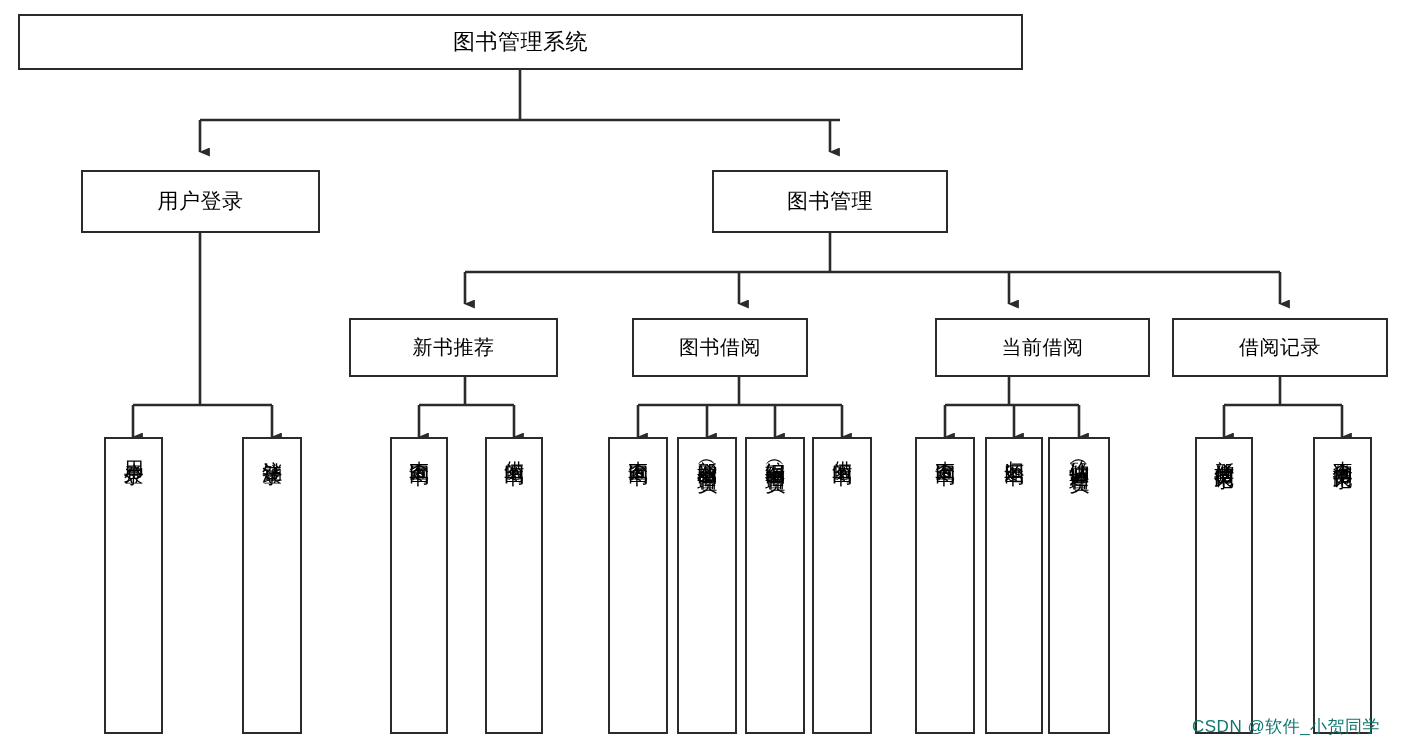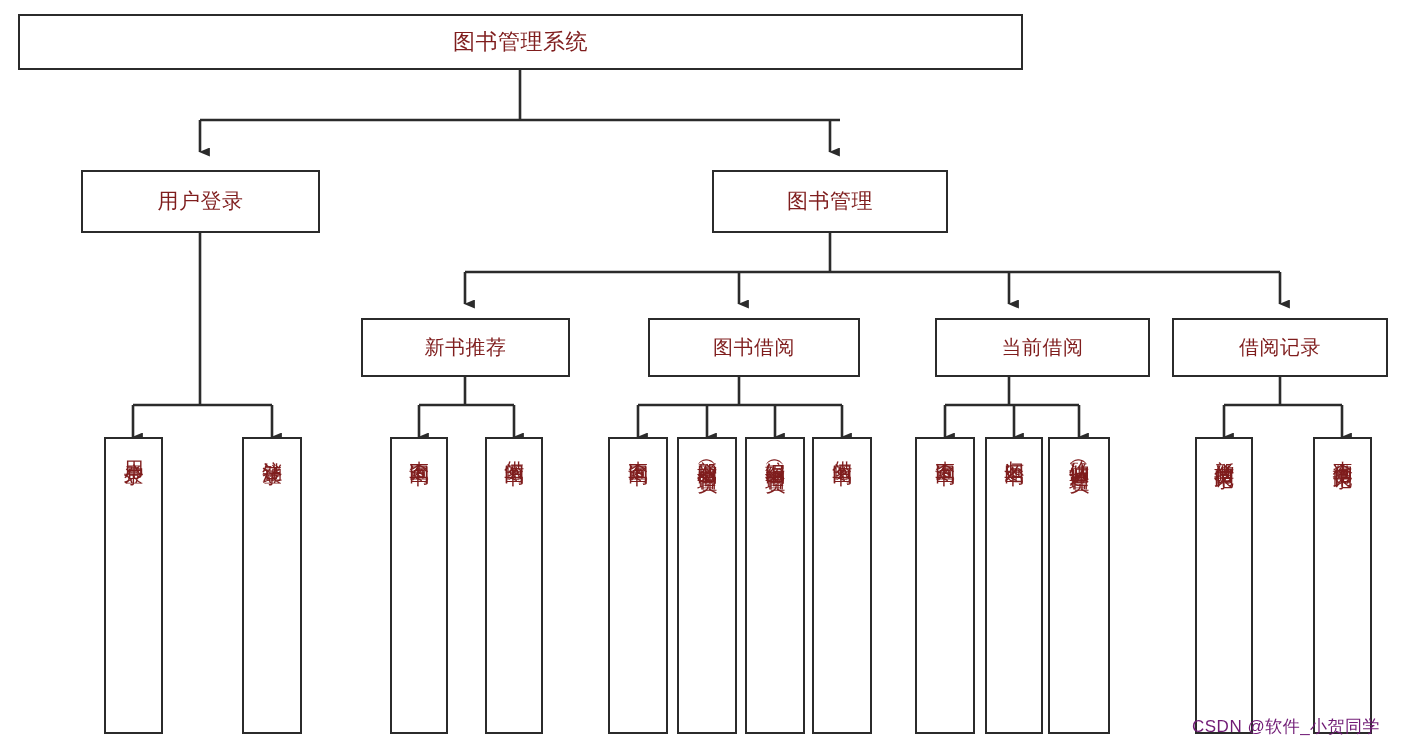--- a/index.html
+++ b/index.html
@@ -27,21 +27,21 @@
     pointer-events: none;
   }
   .node {
     position: absolute;
     box-sizing: border-box;
     border: 2px solid #2b2b2b;
     background: #ffffff;
     display: flex;
     align-items: center;
     justify-content: center;
-    color: #7f1d1d;
+    color: #000000;
     z-index: 2;
   }
   .node .label {
     font-size: 21px;
     line-height: 1.05;
     letter-spacing: 0.5px;
     white-space: nowrap;
   }
   .node.root .label { font-size: 22px; }
   .node.lvl2 .label { font-size: 21px; }
@@ -55,21 +55,21 @@
     writing-mode: vertical-rl;
     text-orientation: upright;
     font-size: 20px;
     line-height: 1.08;
     letter-spacing: 2px;
     white-space: normal;
     max-height: 290px;
   }
   .watermark {
     position: absolute;
-    color: #701a75;
+    color: #0f766e;
     font-size: 17px;
     letter-spacing: 0.5px;
     white-space: nowrap;
     z-index: 5;
     user-select: none;
   }
 </style>
 </head>
 <body>
 
@@ -129,24 +129,24 @@
     <span class="label">图书管理系统</span>
   </div>
 
   <div class="node lvl2" style="left:81px; top:170px; width:239px; height:63px;">
     <span class="label">用户登录</span>
   </div>
   <div class="node lvl2" style="left:712px; top:170px; width:236px; height:63px;font-family:Liberation Serif, serif;">
     <span class="label">图书管理</span>
   </div>
 
-  <div class="node lvl3" style="left:361px; top:318px; width:209px; height:59px;">
+  <div class="node lvl3" style="left:349px; top:318px; width:209px; height:59px;">
     <span class="label">新书推荐</span>
   </div>
-  <div class="node lvl3" style="left:648px; top:318px; width:212px; height:59px;">
+  <div class="node lvl3" style="left:632px; top:318px; width:176px; height:59px;">
     <span class="label">图书借阅</span>
   </div>
   <div class="node lvl3" style="left:902px; top:318px; width:215px; height:59px;margin-left:33px;">
     <span class="label">当前借阅</span>
   </div>
   <div class="node lvl3" style="left:1172px; top:318px; width:216px; height:59px;justify-content:center;">
     <span class="label">借阅记录</span>
   </div>
 
   <div class="node leaf" style="left:104px; top:437px; width:59px; height:297px;">

